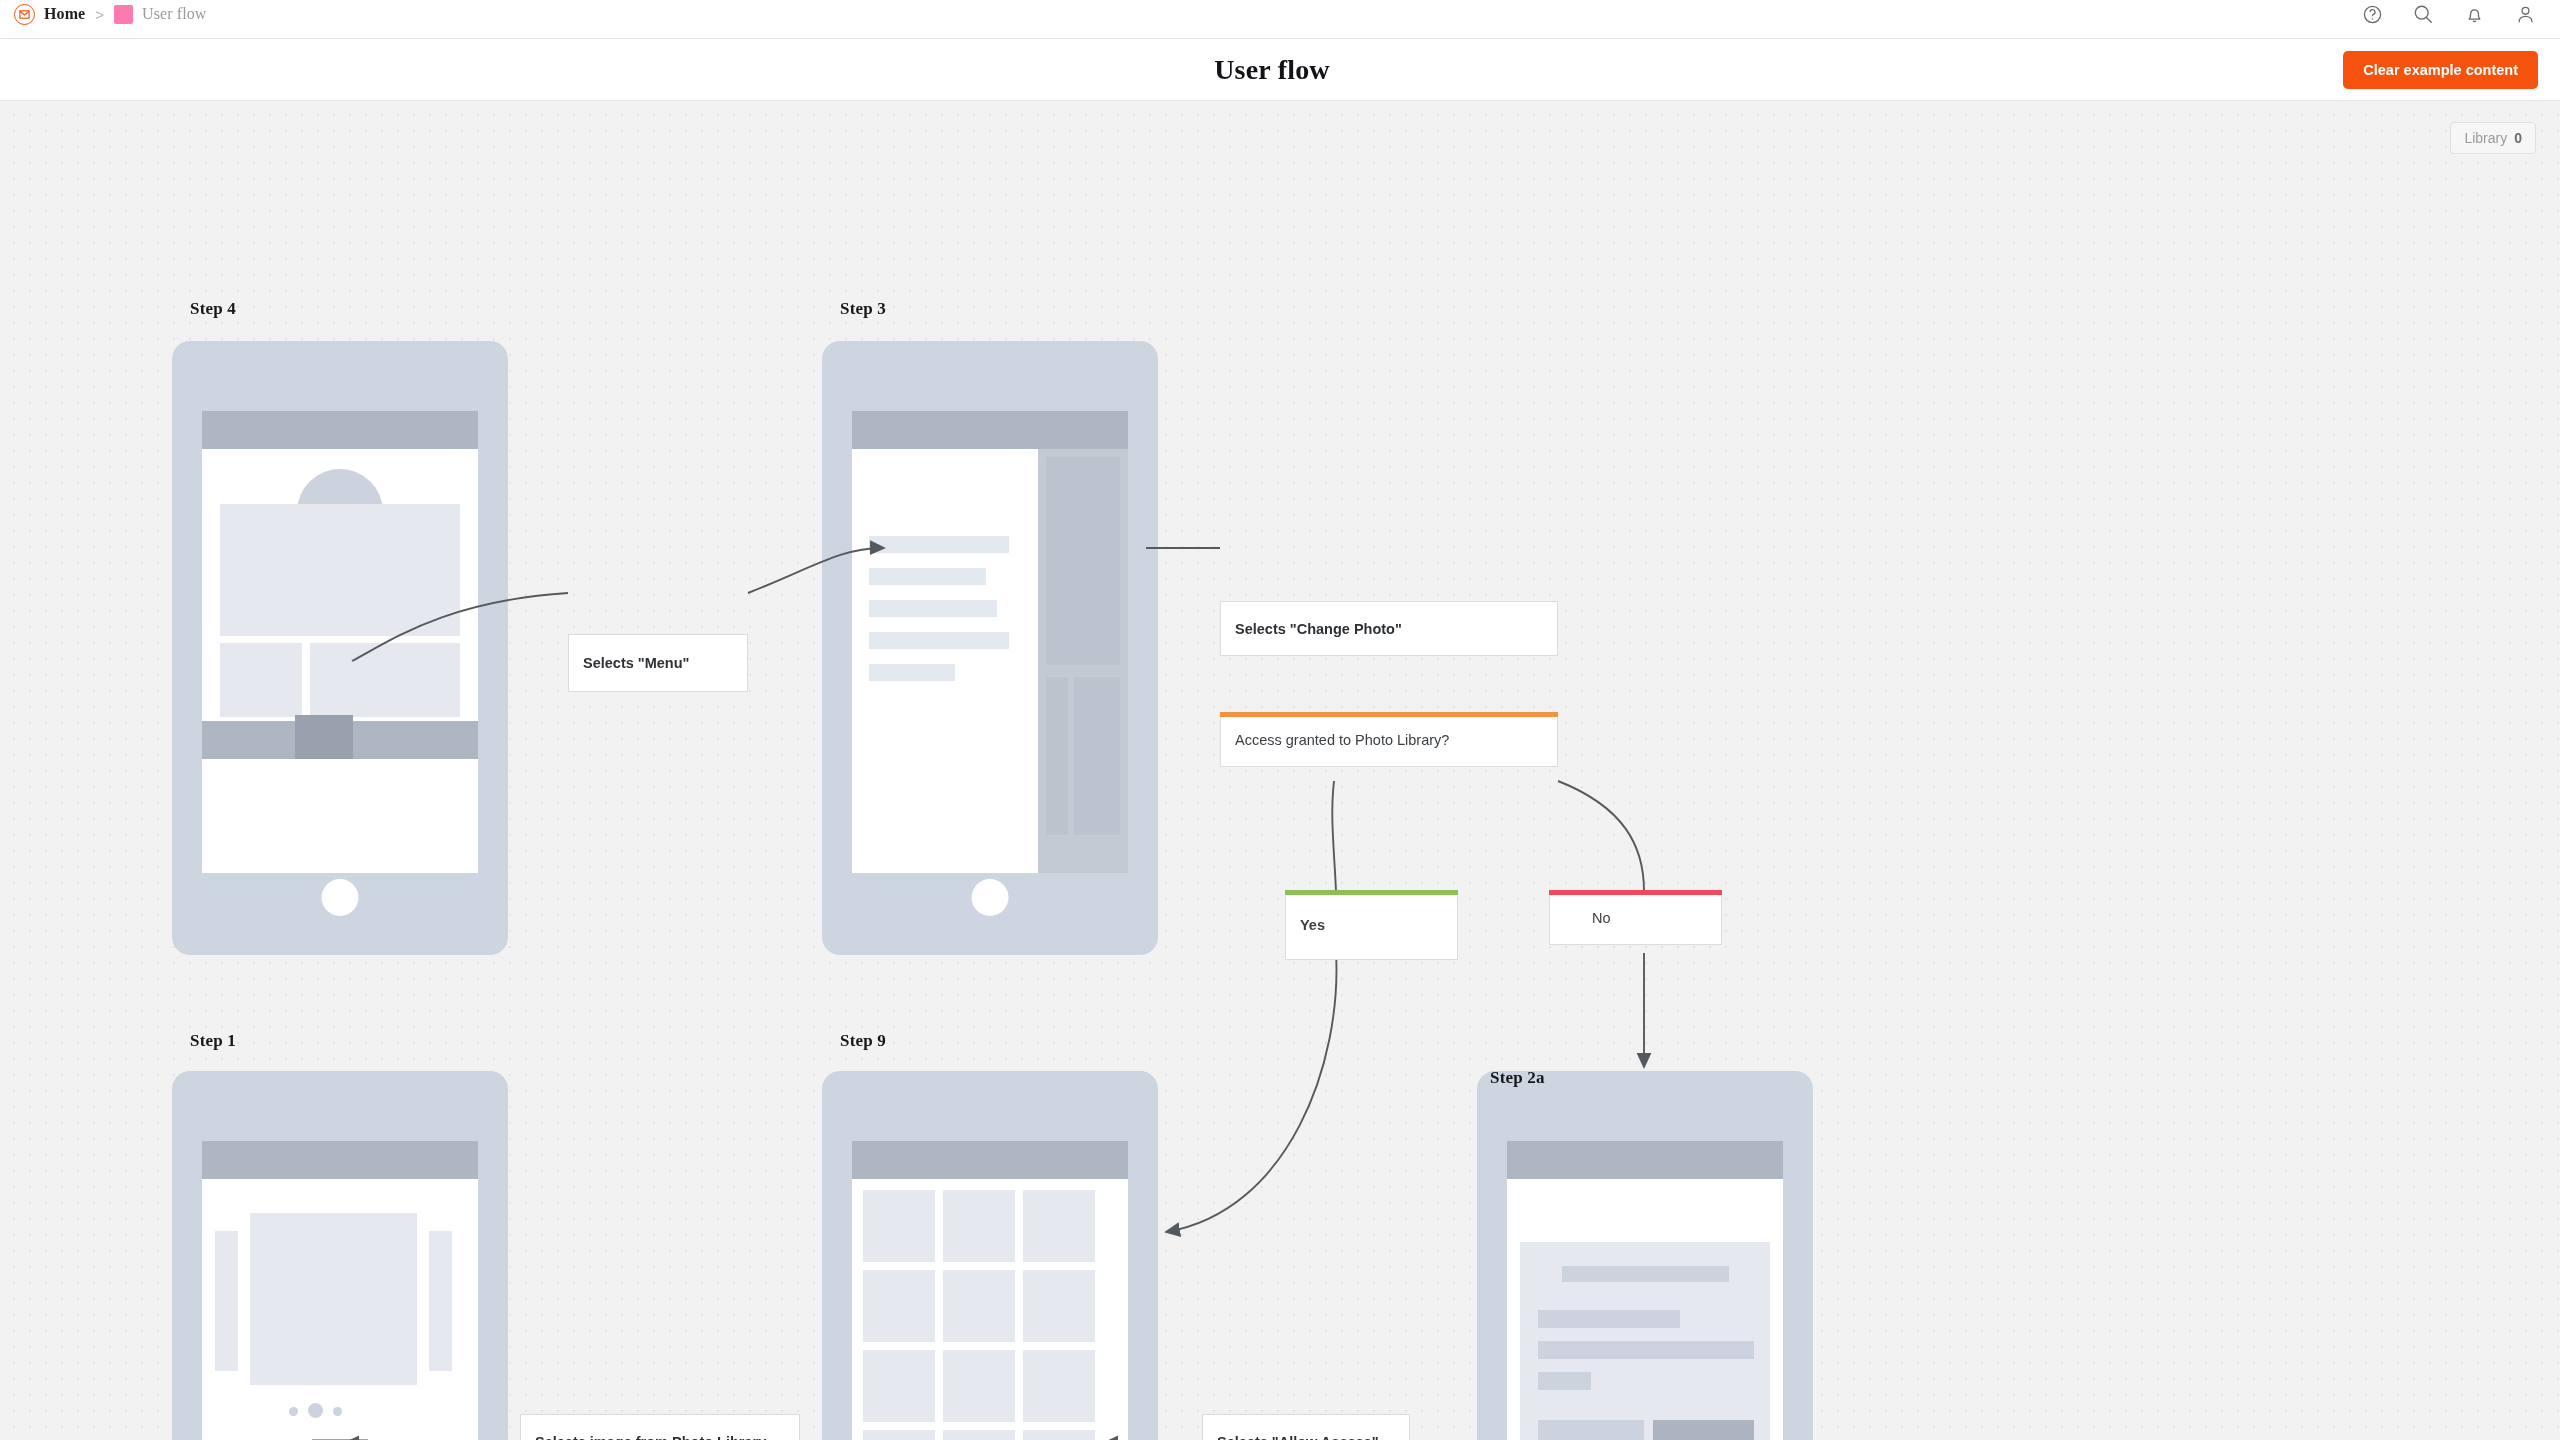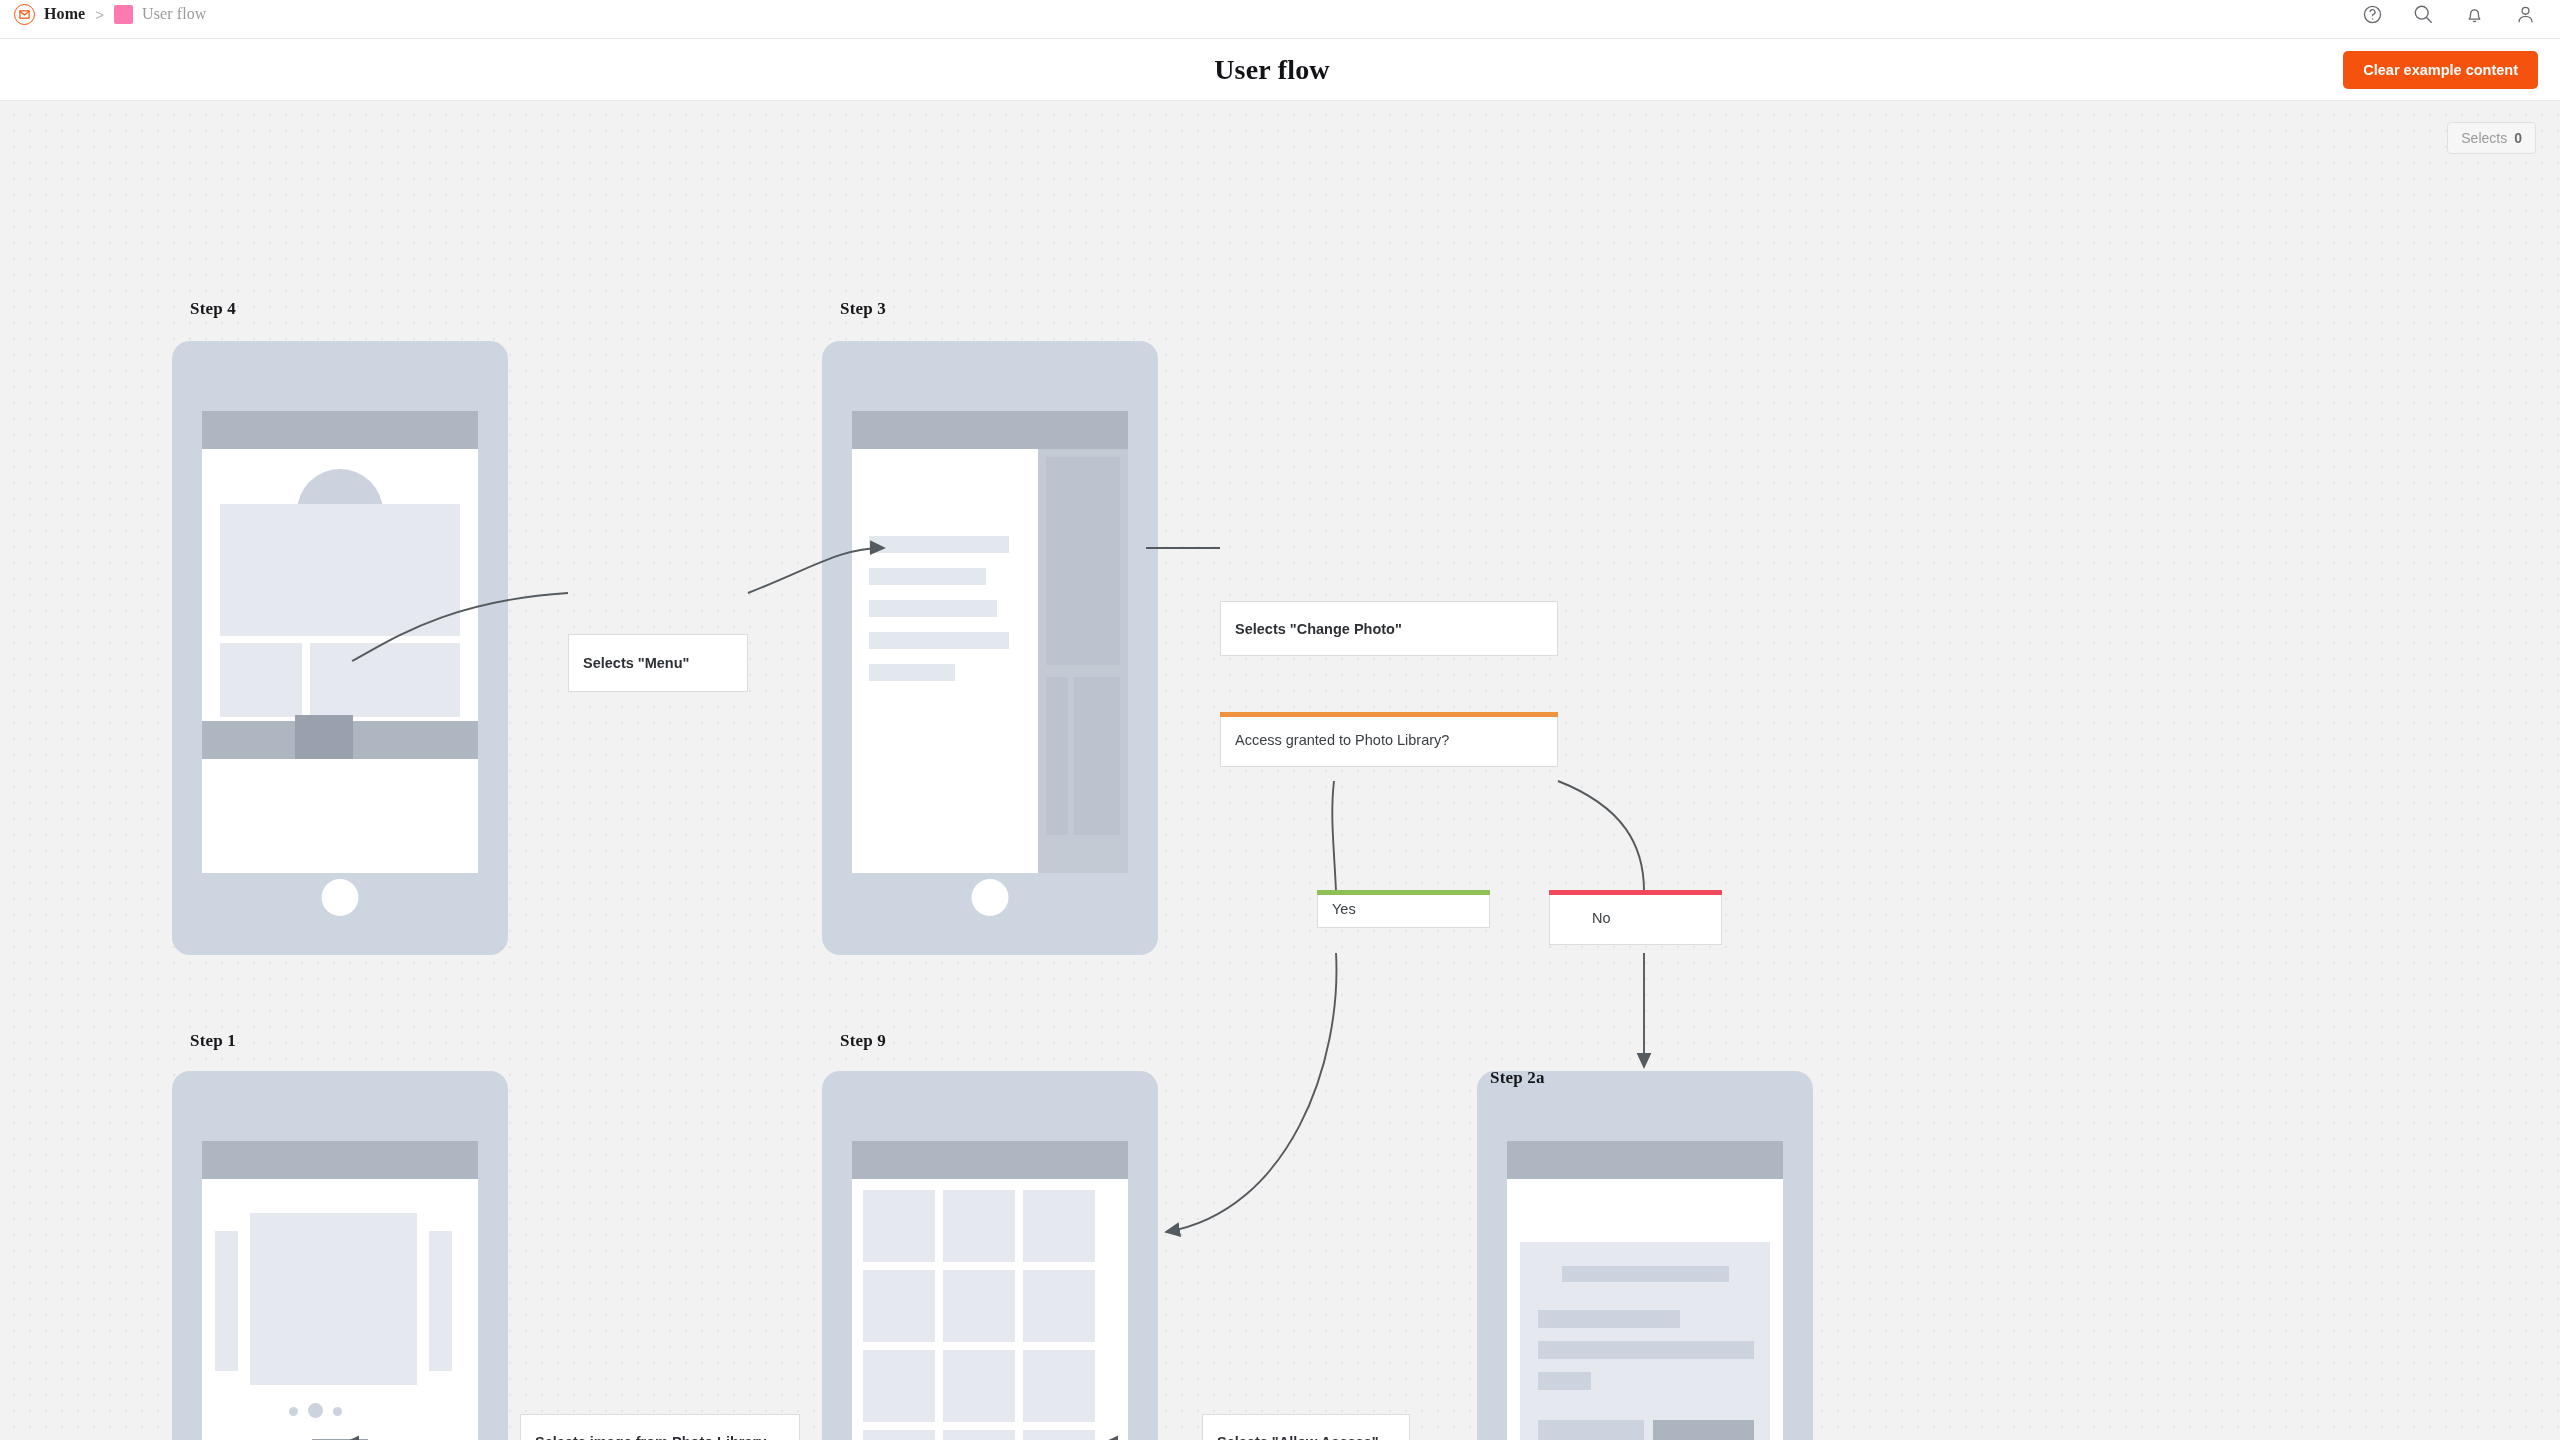--- a/index.html
+++ b/index.html
@@ -184,21 +184,21 @@
 </div>
 
 <div class="titlebar">
   <h1 class="page-title">User flow</h1>
   <button class="btn-clear">Clear example content</button>
 </div>
 
 <div class="canvas">
 
   <div class="unsorted-chip">
-    <span>Selects</span>
+    <span>Library</span>
     <b>0</b>
   </div>
 
   <div class="step-label" style="left:190px; top:198px;">Step 4</div>
   <div class="step-label" style="left:840px; top:198px;">Step 3</div>
   <div class="step-label" style="left:840px; top:930px;">Step 9</div>
   <div class="step-label" style="left:190px; top:930px;">Step 1</div>
   <div class="step-label" style="left:1490px; top:967px;">Step 2a</div>
 
   <div class="phone" style="left:172px; top:240px; width:336px; height:614px;">
@@ -318,21 +318,21 @@
 
   <div class="node bold" style="left:1220px; top:500px; width:338px; height:55px;">
     <span>Selects "Change Photo"</span>
   </div>
 
   <div class="node plain" style="left:1220px; top:611px; width:338px; height:55px;align-items:center;">
     <span class="accent" style="background:#f0933f;"></span>
     <span>Access granted to Photo Library?</span>
   </div>
 
-  <div class="node plain" style="left:1317px; top:789px; width:173px; height:38px;">
+  <div class="node plain" style="left:1285px; top:789px; width:173px; height:70px;font-weight:bold;">
     <span class="accent" style="background:#8fc055;"></span>
     <span>Yes</span>
   </div>
 
   <div class="node plain" style="left:1549px; top:789px; width:173px; height:55px;padding-left:42px;">
     <span class="accent" style="background:#f2485c;"></span>
     <span>No</span>
   </div>
 
   <div class="node bold" style="left:1202px; top:1313px; width:208px; height:56px;">

